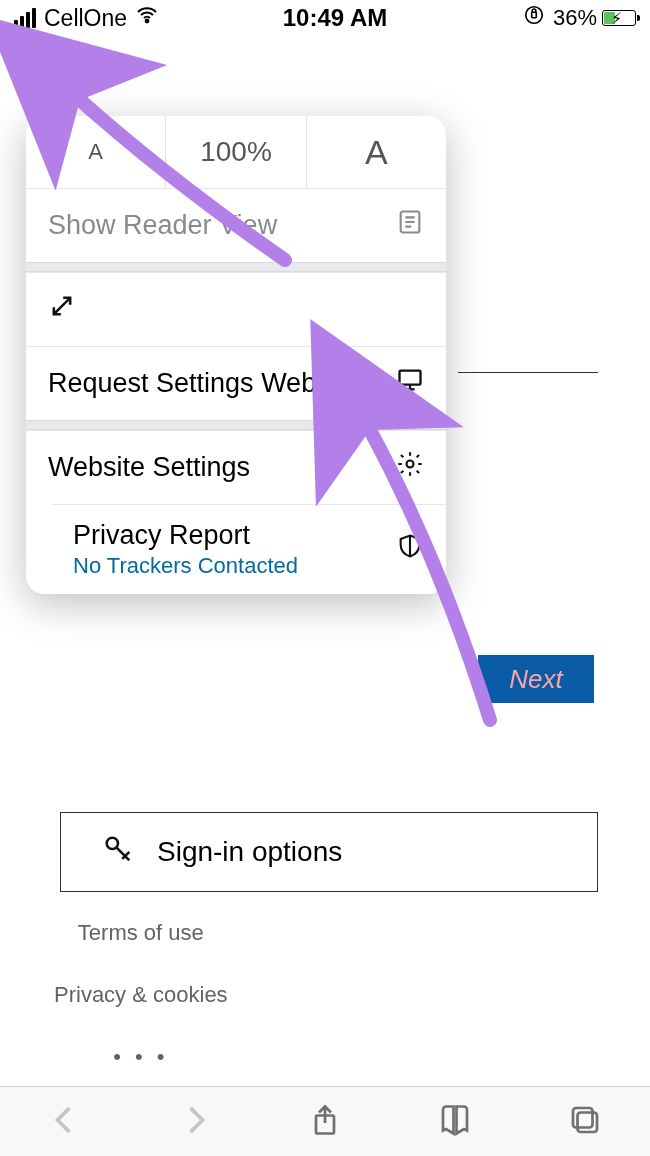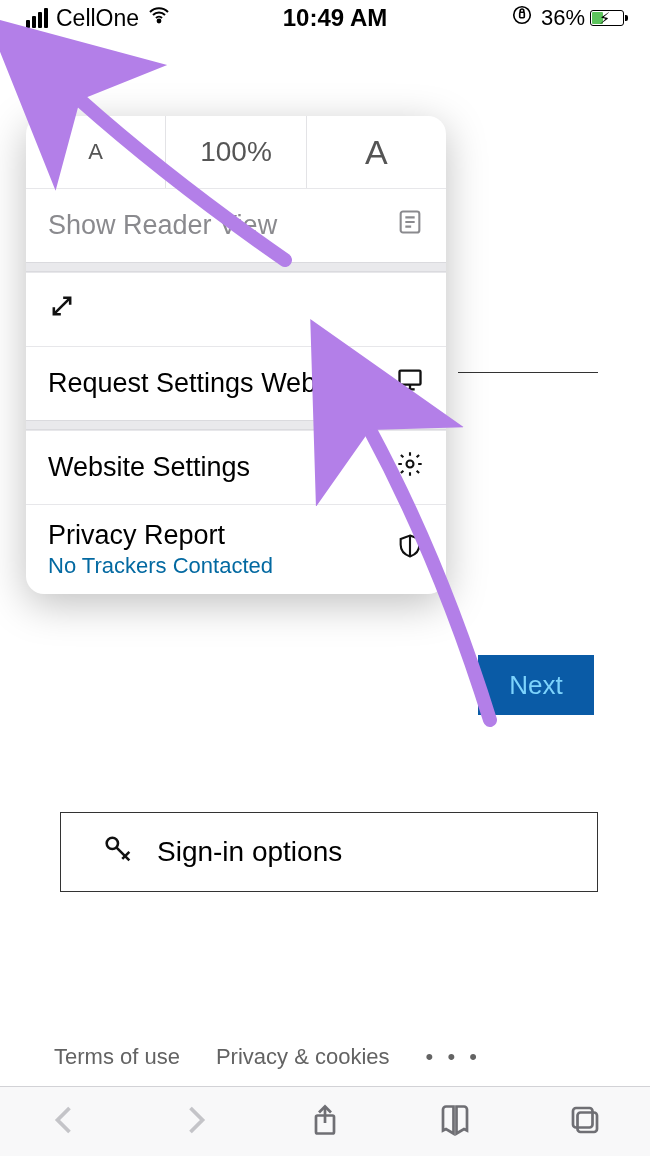--- a/index.html
+++ b/index.html
@@ -1,20 +1,20 @@
 <!DOCTYPE html>
 <html><head>
 <meta charset="utf-8">
 <style>
   * { box-sizing: border-box; margin: 0; padding: 0; }
   html, body { width: 650px; height: 1156px; font-family: -apple-system, "Helvetica Neue", Arial, sans-serif; background:#fff; overflow:hidden; }
   .phone { width:650px; height:1156px; position:relative; background:#fff; }
 
   
-  .status { height:36px; display:flex; align-items:center; justify-content:space-between; padding:0 26px; font-size:24px; font-weight:600; }
+  .status { height:36px; display:flex; align-items:center; justify-content:space-between; padding:0 14px; font-size:24px; font-weight:600; }
   .status-left, .status-right { display:flex; align-items:center; gap:8px; }
   .status-center { position:absolute; left:0; right:0; text-align:center; font-size:24px; font-weight:600; pointer-events:none;margin-left:20px;}
   .signal { display:flex; align-items:flex-end; gap:2px; }
   .signal span { width:4px; background:#000; border-radius:1px; }
   .signal span:nth-child(1){height:8px}
   .signal span:nth-child(2){height:12px}
   .signal span:nth-child(3){height:16px}
   .signal span:nth-child(4){height:20px}
   .carrier { font-size:23px; font-weight:400;}
   .wifi svg { width:24px; height:24px; }
@@ -30,25 +30,25 @@
   .addr{height:56px;background:#d9d9dd;border-radius:14px;display:flex;align-items:center;padding:0 16px;gap:12px;}
   .aa{font-size:28px;color:#444;font-weight:400;}
   .aa .small{font-size:18px;}
   .url-center{flex:1;display:flex;align-items:center;justify-content:center;gap:8px;font-size:26px;color:#111;}
   .lock svg{width:18px;height:18px;}
   .reload svg{width:28px;height:28px;stroke:#555;}
 
   
   .behind{position:absolute;top:108px;left:0;right:0;bottom:0;}
   .hr-line{position:absolute;top:264px;right:52px;width:140px;border-top:1.5px solid #333;}
-  .next-btn{position:absolute;top:547px;right:56px;width:116px;height:60px;background:#0a5ba6;color:#7dd3fc;font-size:26px;display:flex;align-items:center;justify-content:center;}
+  .next-btn{position:absolute;top:547px;right:56px;width:116px;height:48px;background:#0a5ba6;color:#fca5a5;font-size:26px;display:flex;align-items:center;justify-content:center;font-style:italic;}
   .signin-box{position:absolute;top:704px;left:60px;right:52px;height:80px;border:1.5px solid #333;display:flex;align-items:center;gap:22px;padding-left:40px;font-size:28px;}
   .key svg{width:34px;height:34px;}
 
-  .footer-links{position:absolute;bottom:86px;left:54px;display:flex;align-items:center;gap:36px;color:#636363;font-size:22px;}
+  .footer-links{position:absolute;bottom:86px;left:54px;display:flex;align-items:center;gap:36px;color:#636363;font-size:22px;flex-direction:column;}
   .dots{letter-spacing:4px;}
 
   
   .toolbar{position:absolute;bottom:0;left:0;right:0;height:70px;background:#f8f8f9;border-top:1px solid #d2d2d6;display:flex;align-items:center;justify-content:space-around;}
   .toolbar .ticon svg{width:36px;height:36px;}
   .toolbar .disabled svg *{stroke:#c4c4c8;}
   .toolbar .enabled svg *{stroke:#6f6f74;}
 
   
   .popover{position:absolute;top:116px;left:26px;width:420px;background:#fff;border-radius:18px;box-shadow:0 10px 40px rgba(0,0,0,0.25);overflow:hidden;}
@@ -57,21 +57,21 @@
   .zoom-row>div{flex:1;display:flex;align-items:center;justify-content:center;font-size:28px;color:#555;border-right:1px solid #e3e3e6;}
   .zoom-row>div:last-child{border-right:none;}
   .zoom-row .za{font-size:22px;}
   .zoom-row .zb{font-size:34px;font-weight:400;}
   .row{display:flex;align-items:center;justify-content:space-between;padding:0 22px;height:74px;border-top:1px solid #e7e7ea;font-size:27px;}
   .row.gray{color:#8a8a8e;}
   .row svg{width:28px;height:28px;}
   .thick-sep{height:10px;background:#e9e9ec;border-top:1px solid #dadade;border-bottom:1px solid #dadade;}
   .sub{font-size:22px;color:#0369a1;margin-top:2px;}
   .row .textcol{display:flex;flex-direction:column;}
-  .row.tall{height:90px;}
+  .row.tall{height:90px;margin-left:25px;}
 
   
   .arrow-svg{position:absolute;top:0;left:0;pointer-events:none;}
 </style>
 </head>
 <body>
 
 <div class="phone">
 
   <div class="status">

